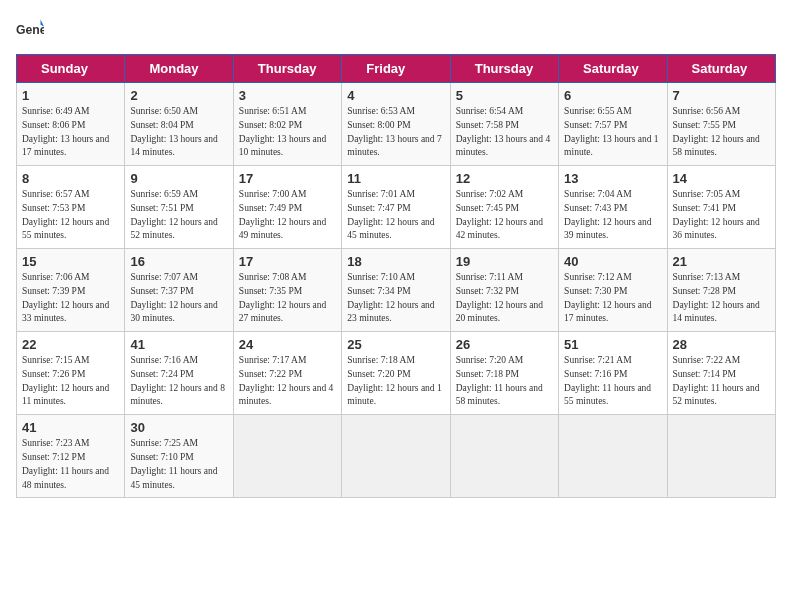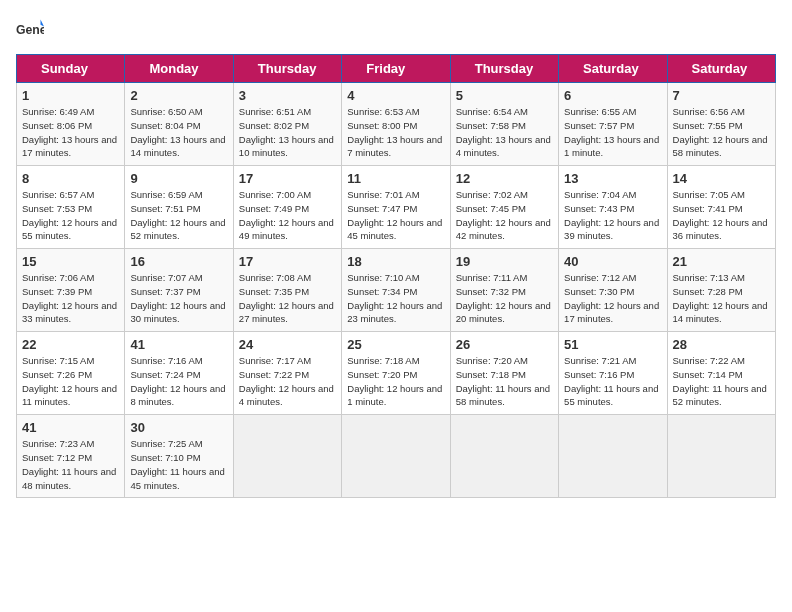--- a/index.html
+++ b/index.html
@@ -81,20 +81,21 @@
     .day-number {
       font-size: 13px;
       font-weight: bold;
       color: #333;
       display: block;
       margin-bottom: 2px;
     }
     .day-detail {
       line-height: 1.45;
       color: #333;
+      font-family: Liberation Serif, serif;
     }
     .empty-cell {
       background: #f0f0f0;
     }
   </style>
 </head>
 <body>
 
 <div class="header-area">
   <div class="logo">

